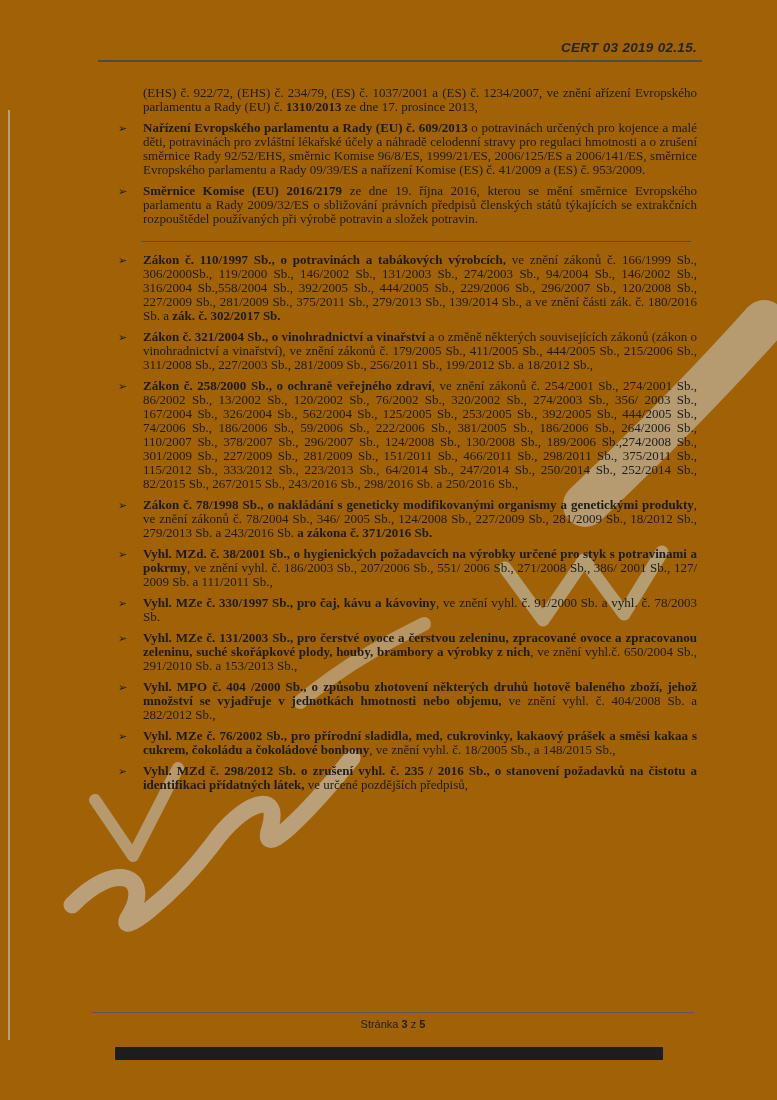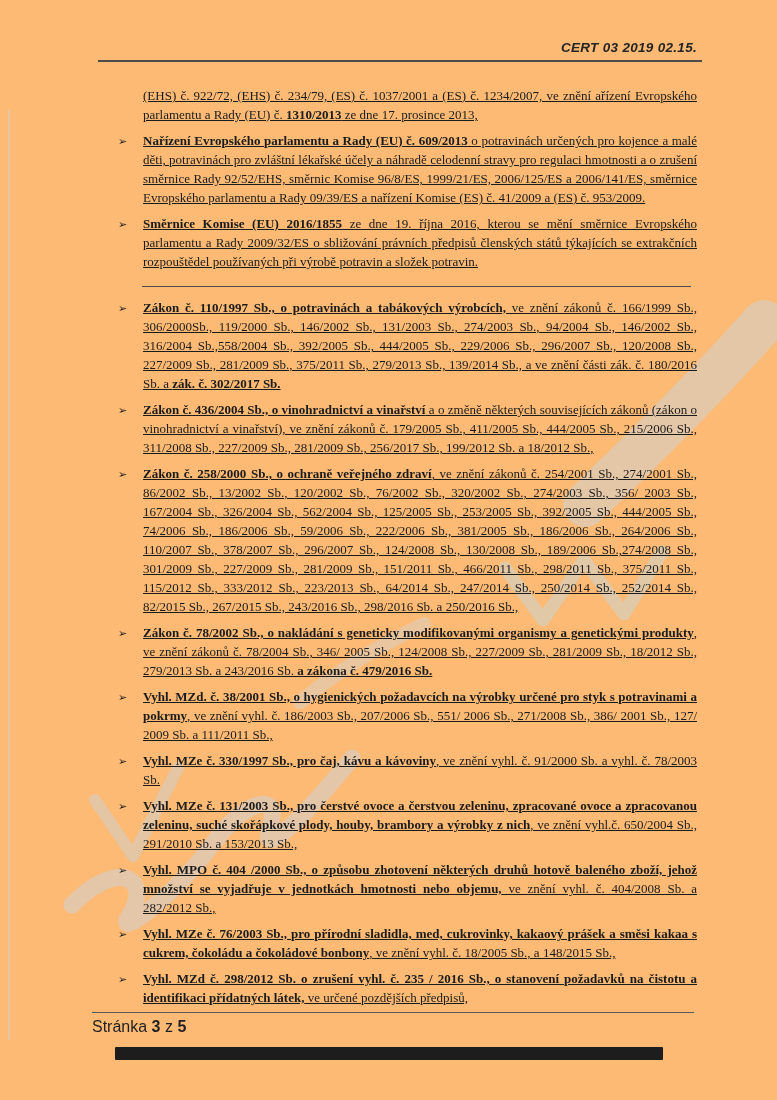--- a/index.html
+++ b/index.html
@@ -1,19 +1,19 @@
 <!DOCTYPE html>
 <html><head>
 <meta charset="utf-8">
 <style>
   html,body{margin:0;padding:0;background:#ffffff;}
   .page{
     position:relative;
     width:777px;height:1100px;
-    background:#fdba74;
+    background:#a16207;
     overflow:hidden;
     font-family:"Liberation Serif",serif;
     color:#1b1b1b;
   }
   
   .scan-edge{
     position:absolute;left:8px;top:110px;width:2px;height:930px;
     background:#cfcfcf;opacity:.55;
   }
   
@@ -25,42 +25,43 @@
     font-style:italic;font-weight:700;
     font-size:13.5px;letter-spacing:.3px;color:#242424;
   }
   .header-rule{
     position:absolute;top:60px;left:98px;width:604px;
     border:none;border-top:2px solid #4b4b4b;margin:0;
   }
   
   .doc-body{
     position:absolute;top:86px;left:143px;width:554px;
-    font-size:13px;line-height:19px;text-align:justify;text-decoration:underline;
+    font-size:13px;line-height:14px;text-align:justify;
   }
   .para{position:relative;margin:0 0 7px 0;}
   .para .marker{
     position:absolute;left:-25px;top:0.5px;
     font-family:"DejaVu Sans",sans-serif;
     font-size:11px;color:#1b1b1b;
   }
   .para .runs span.b{font-weight:bold;}
   .sep{
     border:none;border-top:1.6px solid #4b4b4b;
     margin:15px 6px 11px -1px;
   }
   
   .footer-rule{
     position:absolute;top:1012px;left:92px;width:602px;
     border:none;border-top:1.6px solid #5a5a5a;margin:0;
   }
   .pageno{
     position:absolute;top:1018px;left:92px;width:602px;
+    text-align:center;
     font-family:"Liberation Sans",sans-serif;
-    font-size:16px;color:#1f1f1f;
+    font-size:11px;color:#1f1f1f;
   }
   .pageno .b{font-weight:700;}
   
   .scan-bar{
     position:absolute;top:1047px;left:115px;width:548px;height:13px;
     background:#1d1d1d;border-radius:1px;
   }
 </style>
 </head>
 <body>
@@ -86,58 +87,58 @@
       <div class="para plain">
     
     <span class="runs"><span>(EHS) č. 922/72, (EHS) č. 234/79, (ES) č. 1037/2001 a (ES) č. 1234/2007, ve znění ařízení Evropského parlamentu a Rady (EU) č. </span><span class="b">1310/2013</span><span> ze dne 17. prosince 2013,</span></span>
   </div>
       <div class="para bullet">
     <span class="marker">➢</span>
     <span class="runs"><span class="b">Nařízení Evropského parlamentu a Rady (EU) č. 609/2013</span><span> o potravinách určených pro kojence a malé děti, potravinách pro zvláštní lékařské účely a náhradě celodenní stravy pro regulaci hmotnosti a o zrušení směrnice Rady 92/52/EHS, směrnic Komise 96/8/ES, 1999/21/ES, 2006/125/ES a 2006/141/ES, směrnice Evropského parlamentu a Rady 09/39/ES a nařízení Komise (ES) č. 41/2009 a (ES) č. 953/2009.</span></span>
   </div>
       <div class="para bullet">
     <span class="marker">➢</span>
-    <span class="runs"><span class="b">Směrnice Komise (EU) 2016/1855</span><span> ze dne 19. října 2016, kterou se mění směrnice Evropského parlamentu a Rady 2009/32/ES o sbližování právních předpisů členských států týkajících se extrakčních rozpouštědel používaných při výrobě potravin a složek potravin.</span></span>
+    <span class="runs"><span class="b">Směrnice Komise (EU) 2016/2179</span><span> ze dne 19. října 2016, kterou se mění směrnice Evropského parlamentu a Rady 2009/32/ES o sbližování právních předpisů členských států týkajících se extrakčních rozpouštědel používaných při výrobě potravin a složek potravin.</span></span>
   </div>
       <hr class="sep">
       <div class="para bullet">
     <span class="marker">➢</span>
     <span class="runs"><span class="b">Zákon č. 110/1997 Sb., o potravinách a tabákových výrobcích,</span><span> ve znění zákonů č. 166/1999 Sb., 306/2000Sb., 119/2000 Sb., 146/2002 Sb., 131/2003 Sb., 274/2003 Sb., 94/2004 Sb., 146/2002 Sb., 316/2004 Sb.,558/2004 Sb., 392/2005 Sb., 444/2005 Sb., 229/2006 Sb., 296/2007 Sb., 120/2008 Sb., 227/2009 Sb., 281/2009 Sb., 375/2011 Sb., 279/2013 Sb., 139/2014 Sb., a ve znění části zák. č. 180/2016 Sb. a </span><span class="b">zák. č. 302/2017 Sb.</span></span>
   </div>
       <div class="para bullet">
     <span class="marker">➢</span>
-    <span class="runs"><span class="b">Zákon č. 436/2004 Sb., o vinohradnictví a vinařství</span><span> a o změně některých souvisejících zákonů (zákon o vinohradnictví a vinařství), ve znění zákonů č. 179/2005 Sb., 411/2005 Sb., 444/2005 Sb., 215/2006 Sb., 311/2008 Sb., 227/2009 Sb., 281/2009 Sb., 256/2017 Sb., 199/2012 Sb. a 18/2012 Sb.,</span></span>
+    <span class="runs"><span class="b">Zákon č. 321/2004 Sb., o vinohradnictví a vinařství</span><span> a o změně některých souvisejících zákonů (zákon o vinohradnictví a vinařství), ve znění zákonů č. 179/2005 Sb., 411/2005 Sb., 444/2005 Sb., 215/2006 Sb., 311/2008 Sb., 227/2003 Sb., 281/2009 Sb., 256/2011 Sb., 199/2012 Sb. a 18/2012 Sb.,</span></span>
   </div>
       <div class="para bullet">
     <span class="marker">➢</span>
     <span class="runs"><span class="b">Zákon č. 258/2000 Sb., o ochraně veřejného zdraví</span><span>, ve znění zákonů č. 254/2001 Sb., 274/2001 Sb., 86/2002 Sb., 13/2002 Sb., 120/2002 Sb., 76/2002 Sb., 320/2002 Sb., 274/2003 Sb.,  356/ 2003 Sb., 167/2004 Sb., 326/2004 Sb.,  562/2004 Sb., 125/2005 Sb., 253/2005 Sb., 392/2005 Sb.,  444/2005 Sb., 74/2006 Sb., 186/2006 Sb., 59/2006 Sb., 222/2006 Sb., 381/2005 Sb., 186/2006 Sb., 264/2006 Sb., 110/2007 Sb., 378/2007 Sb.,  296/2007 Sb., 124/2008 Sb., 130/2008 Sb., 189/2006 Sb.,274/2008 Sb., 301/2009 Sb., 227/2009 Sb., 281/2009 Sb., 151/2011 Sb., 466/2011 Sb., 298/2011 Sb., 375/2011 Sb., 115/2012 Sb., 333/2012 Sb., 223/2013 Sb., 64/2014 Sb., 247/2014 Sb., 250/2014 Sb., 252/2014 Sb., 82/2015 Sb., 267/2015 Sb., 243/2016 Sb., 298/2016 Sb. a 250/2016 Sb.,</span></span>
   </div>
       <div class="para bullet">
     <span class="marker">➢</span>
-    <span class="runs"><span class="b">Zákon č. 78/2002 Sb., o nakládání s geneticky modifikovanými organismy a genetickými produkty</span><span>, ve znění zákonů č. 78/2004 Sb., 346/ 2005 Sb., 124/2008 Sb., 227/2009 Sb., 281/2009 Sb., 18/2012 Sb., 279/2013 Sb. a 243/2016 Sb.</span><span class="b"> a zákona č. 479/2016 Sb.</span></span>
+    <span class="runs"><span class="b">Zákon č. 78/1998 Sb., o nakládání s geneticky modifikovanými organismy a genetickými produkty</span><span>, ve znění zákonů č. 78/2004 Sb., 346/ 2005 Sb., 124/2008 Sb., 227/2009 Sb., 281/2009 Sb., 18/2012 Sb., 279/2013 Sb. a 243/2016 Sb.</span><span class="b"> a zákona č. 371/2016 Sb.</span></span>
   </div>
       <div class="para bullet">
     <span class="marker">➢</span>
     <span class="runs"><span class="b">Vyhl. MZd. č. 38/2001 Sb., o hygienických požadavcích na výrobky určené pro styk s potravinami a pokrmy</span><span>, ve znění vyhl. č. 186/2003 Sb., 207/2006 Sb., 551/ 2006 Sb., 271/2008 Sb., 386/ 2001 Sb., 127/ 2009 Sb. a  111/2011 Sb.,</span></span>
   </div>
       <div class="para bullet">
     <span class="marker">➢</span>
     <span class="runs"><span class="b">Vyhl. MZe č. 330/1997 Sb., pro čaj, kávu a kávoviny</span><span>, ve znění vyhl. č. 91/2000 Sb. a vyhl. č. 78/2003 Sb.</span></span>
   </div>
       <div class="para bullet">
     <span class="marker">➢</span>
     <span class="runs"><span class="b">Vyhl. MZe č. 131/2003 Sb., pro čerstvé ovoce a čerstvou zeleninu, zpracované ovoce a zpracovanou zeleninu, suché skořápkové plody, houby, brambory a výrobky z nich</span><span>, ve znění vyhl.č. 650/2004 Sb., 291/2010 Sb. a 153/2013 Sb.,</span></span>
   </div>
       <div class="para bullet">
     <span class="marker">➢</span>
     <span class="runs"><span class="b">Vyhl. MPO č. 404 /2000 Sb., o způsobu zhotovení některých druhů hotově baleného zboží, jehož množství se vyjadřuje v jednotkách hmotnosti nebo objemu,</span><span> ve znění vyhl. č. 404/2008 Sb. a 282/2012 Sb.,</span></span>
   </div>
       <div class="para bullet">
     <span class="marker">➢</span>
-    <span class="runs"><span class="b">Vyhl. MZe č. 76/2003 Sb., pro přírodní sladidla, med, cukrovinky, kakaový prášek a směsi kakaa s cukrem, čokoládu a čokoládové bonbony</span><span>, ve znění vyhl. č. 18/2005 Sb., a 148/2015 Sb.,</span></span>
+    <span class="runs"><span class="b">Vyhl. MZe č. 76/2002 Sb., pro přírodní sladidla, med, cukrovinky, kakaový prášek a směsi kakaa s cukrem, čokoládu a čokoládové bonbony</span><span>, ve znění vyhl. č. 18/2005 Sb., a 148/2015 Sb.,</span></span>
   </div>
       <div class="para bullet">
     <span class="marker">➢</span>
     <span class="runs"><span class="b">Vyhl. MZd č. 298/2012 Sb. o zrušení vyhl. č. 235 / 2016 Sb., o stanovení požadavků na čistotu a identifikaci přídatných látek,</span><span> ve určené pozdějších předpisů,</span></span>
   </div>
     </main>
 
   <hr class="footer-rule">
   <div class="pageno">
     <span>Stránka</span>

